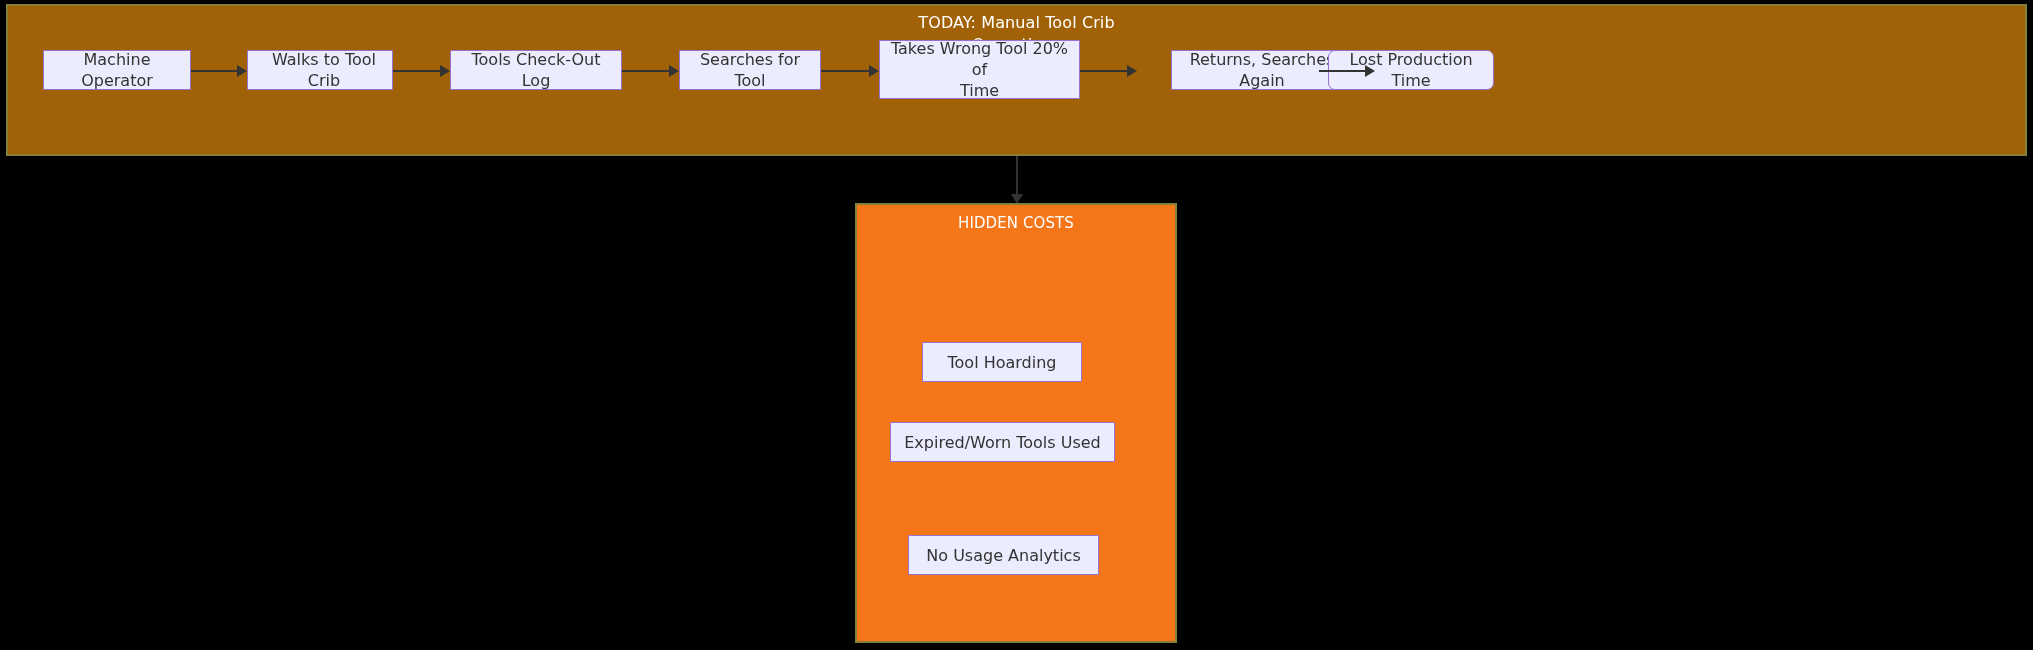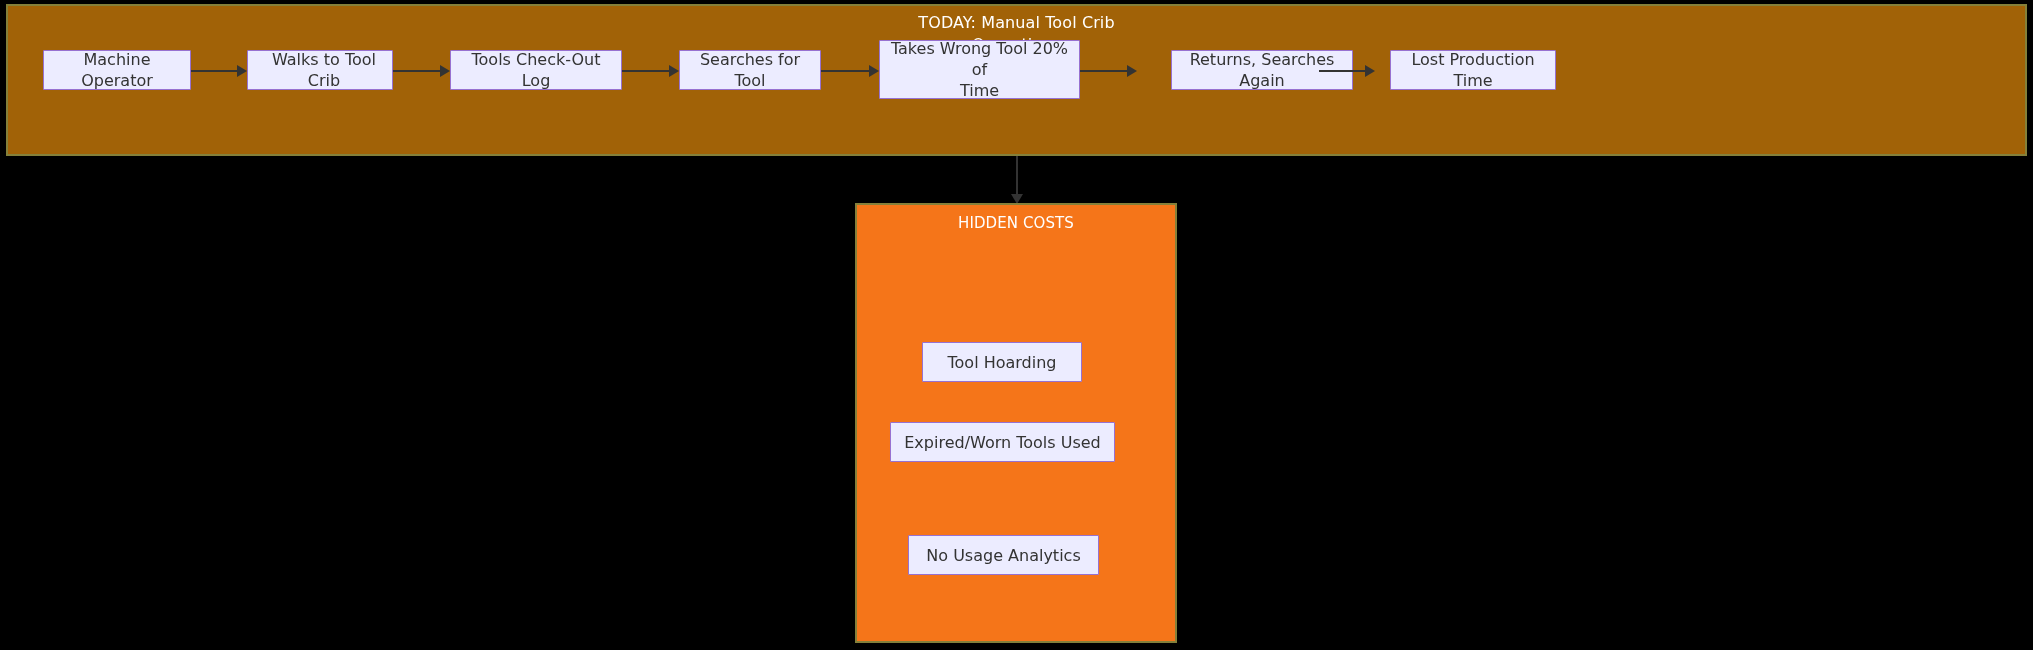--- a/index.html
+++ b/index.html
@@ -130,21 +130,21 @@
 
   <div class="node" style="left:442px; top:44px;  width:172px; height:40px;">Tools Check-Out Log</div>
 
   <div class="node" style="left:671px; top:44px;  width:142px; height:40px;">Searches for Tool</div>
 
   <div class="node" style="left:871px; top:34px;  width:201px; height:59px;">Takes Wrong Tool 20% of
 Time</div>
 
   <div class="node" style="left:1129px;top:44px;  width:182px; height:40px;margin-left:34px;">Returns, Searches Again</div>
 
-  <div class="node" style="left:1382px;top:44px;  width:166px; height:40px;">Lost Production Time</div>
+  <div class="node" style="left:1320px;top:44px;  width:166px; height:40px;border-radius:7px;">Lost Production Time</div>
 
   <div class="edge" style="left:183px; top:64px;">
     <div class="edge-line-h" style="width:46px;"></div>
     <div class="edge-head-r" style="left:46px;"></div>
   </div>
 
   <div class="edge" style="left:385px; top:64px;">
     <div class="edge-line-h" style="width:47px;"></div>
     <div class="edge-head-r" style="left:47px;"></div>
   </div>

